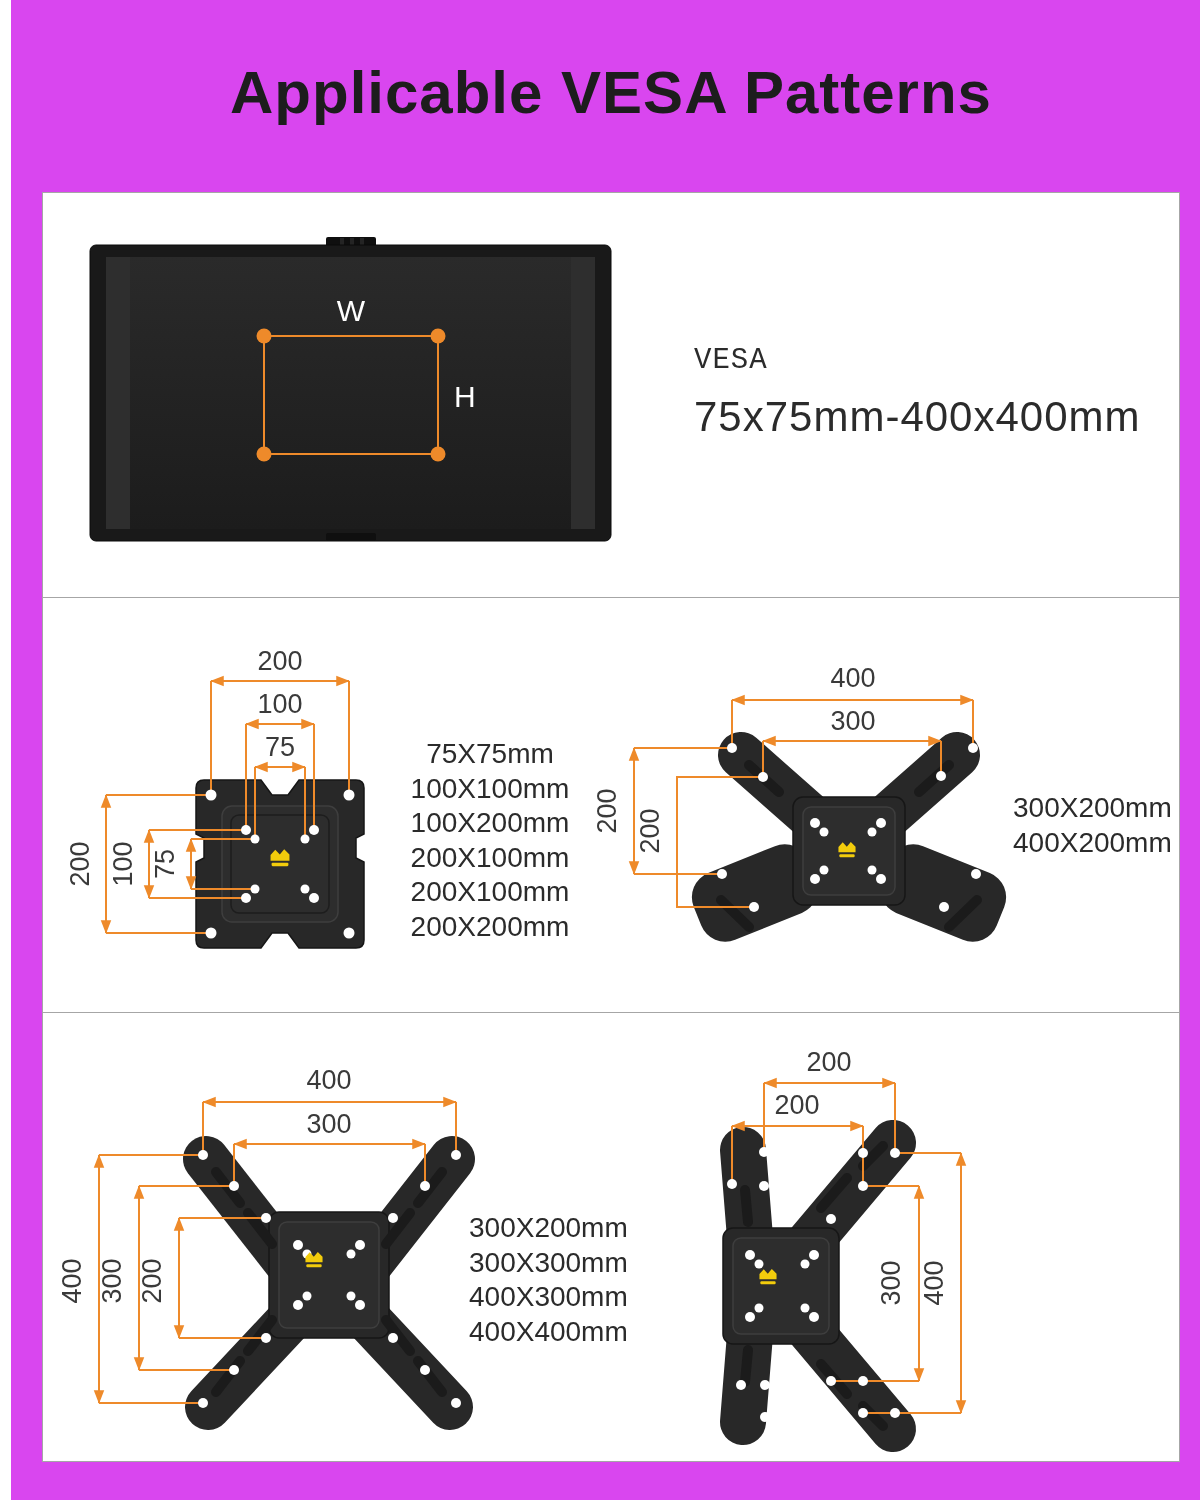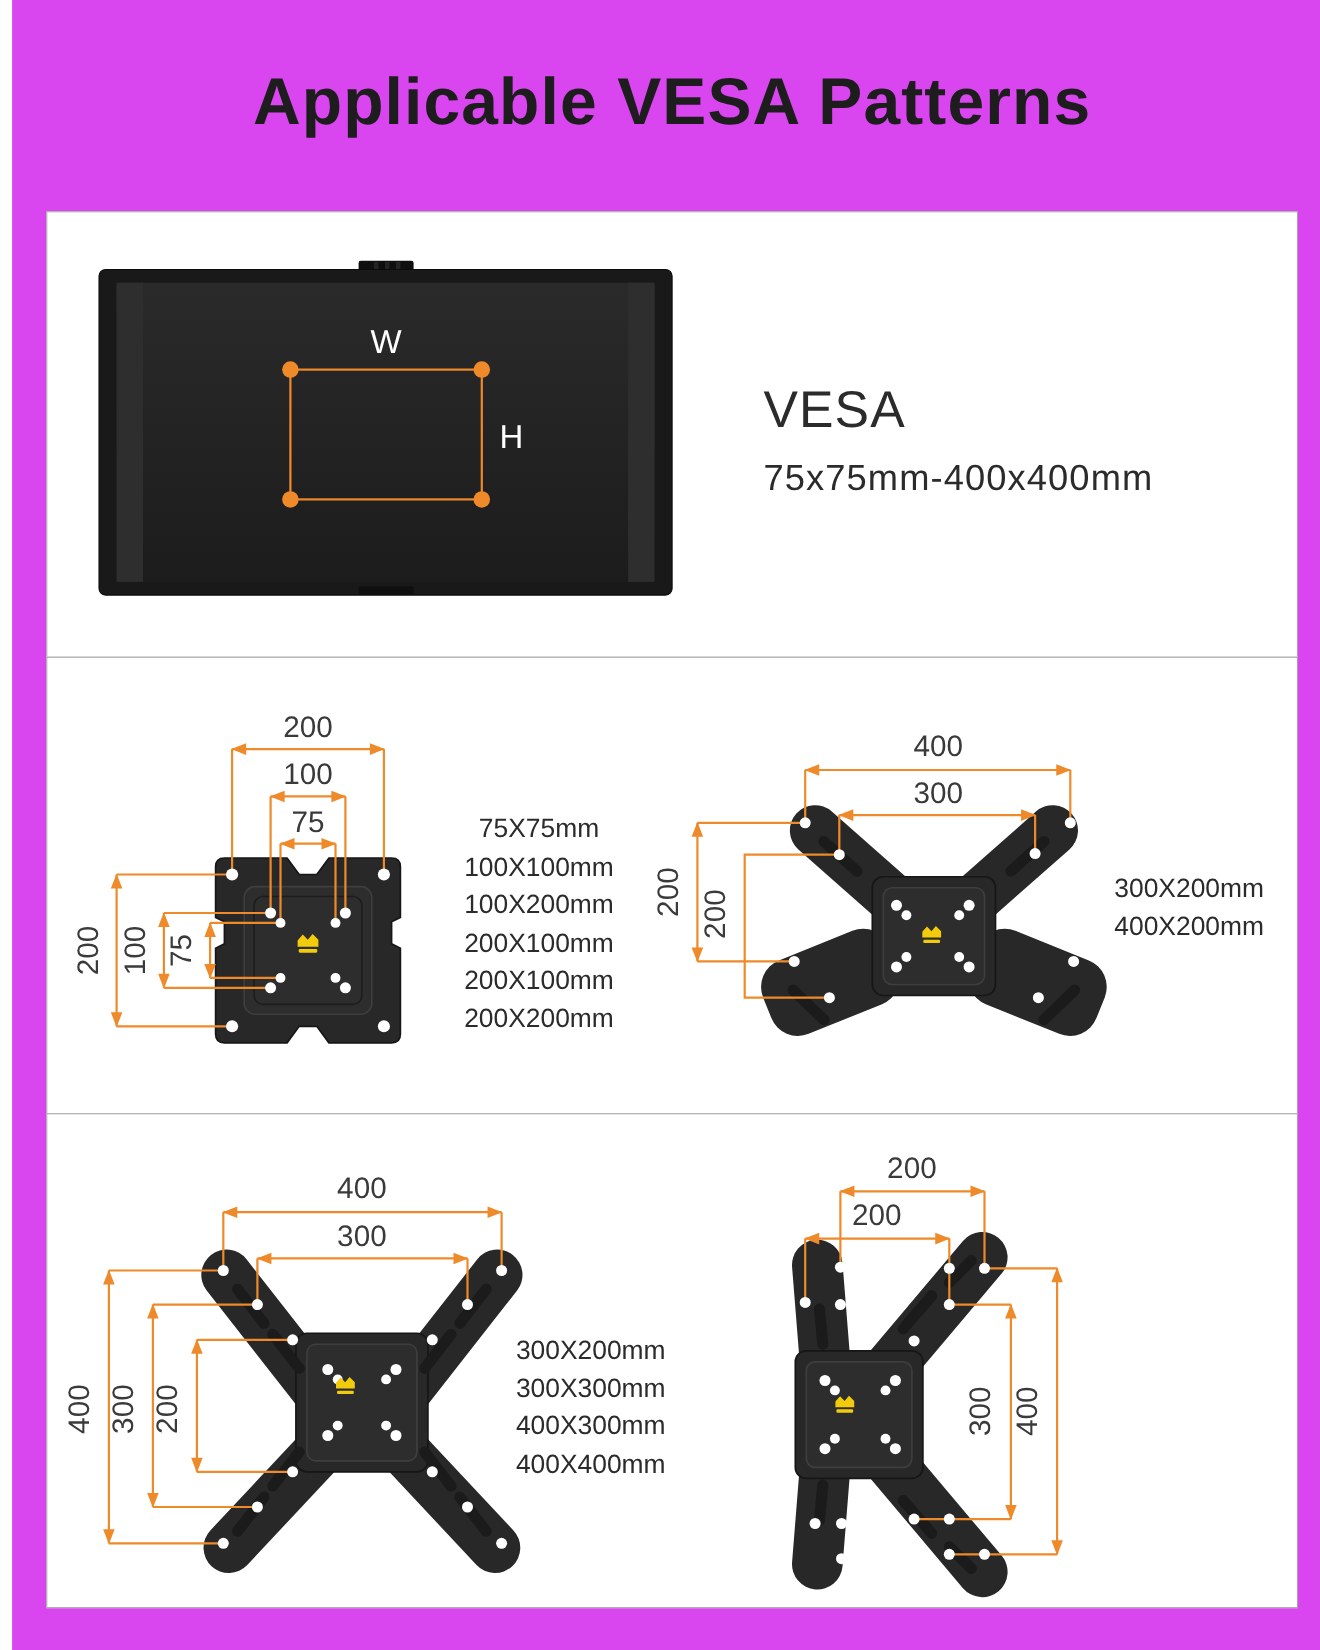--- a/index.html
+++ b/index.html
@@ -6,24 +6,24 @@
   .canvas{position:relative;width:1200px;height:1500px;background:#d946ef;overflow:hidden;
           font-family:"Liberation Sans",sans-serif;margin-left:11px;}
   .page-title{position:absolute;top:58px;left:0;width:1200px;margin:0;text-align:center;
           font-size:60px;font-weight:800;letter-spacing:1px;color:#1d1d1d;}
   .panel{position:absolute;left:31px;width:1138px;border:1px solid #a6a6a6;background:#fff;box-sizing:border-box;}
   .panel-1{top:192px;height:406px;}
   .panel-2{top:597px;height:416px;}
   .panel-3{top:1012px;height:450px;}
   .abs{position:absolute;}
   .vesa-block{position:absolute;left:683px;top:344px;color:#2b2b2b;}
-  .vesa-block .l1{font-size:47px;letter-spacing:1px;}
-  .vesa-block .l2{font-size:33px;letter-spacing:1px;margin-top:16px;}
+  .vesa-block .l1{font-size:29px;letter-spacing:1px;font-family:Liberation Mono, monospace;}
+  .vesa-block .l2{font-size:42px;letter-spacing:1px;margin-top:16px;}
   .size-list{position:absolute;color:#2b2b2b;}
-  .size-item{font-size:24px;line-height:34.5px;white-space:nowrap;}
+  .size-item{font-size:28px;line-height:34.5px;white-space:nowrap;}
   .list-a{left:396px;top:737px;width:166px;text-align:center;}
   .list-b{left:1002px;top:791px;text-align:left;}
   .list-c{left:458px;top:1211px;text-align:left;}
   .list-d{left:1002px;top:1243px;text-align:left;}
   svg{position:absolute;overflow:visible;}
   svg text{font-family:"Liberation Sans",sans-serif;fill:#3a3a3a;font-size:27px;}
   .dim{stroke:#EE8A2A;stroke-width:2;fill:none;}
   .ext{stroke:#EE8A2A;stroke-width:2;fill:none;}
   .arm{stroke:#282828;stroke-width:46;stroke-linecap:round;fill:none;}
   .paw{fill:#282828;}

